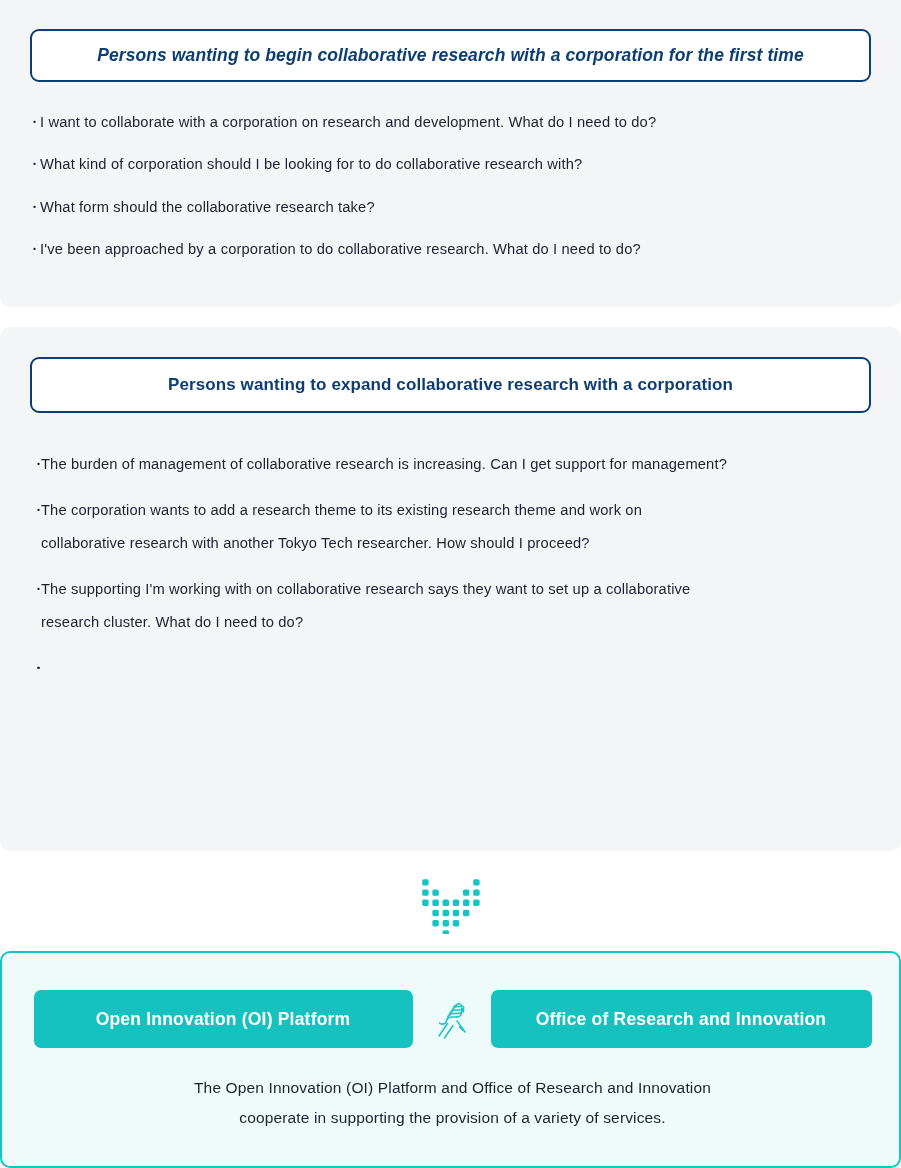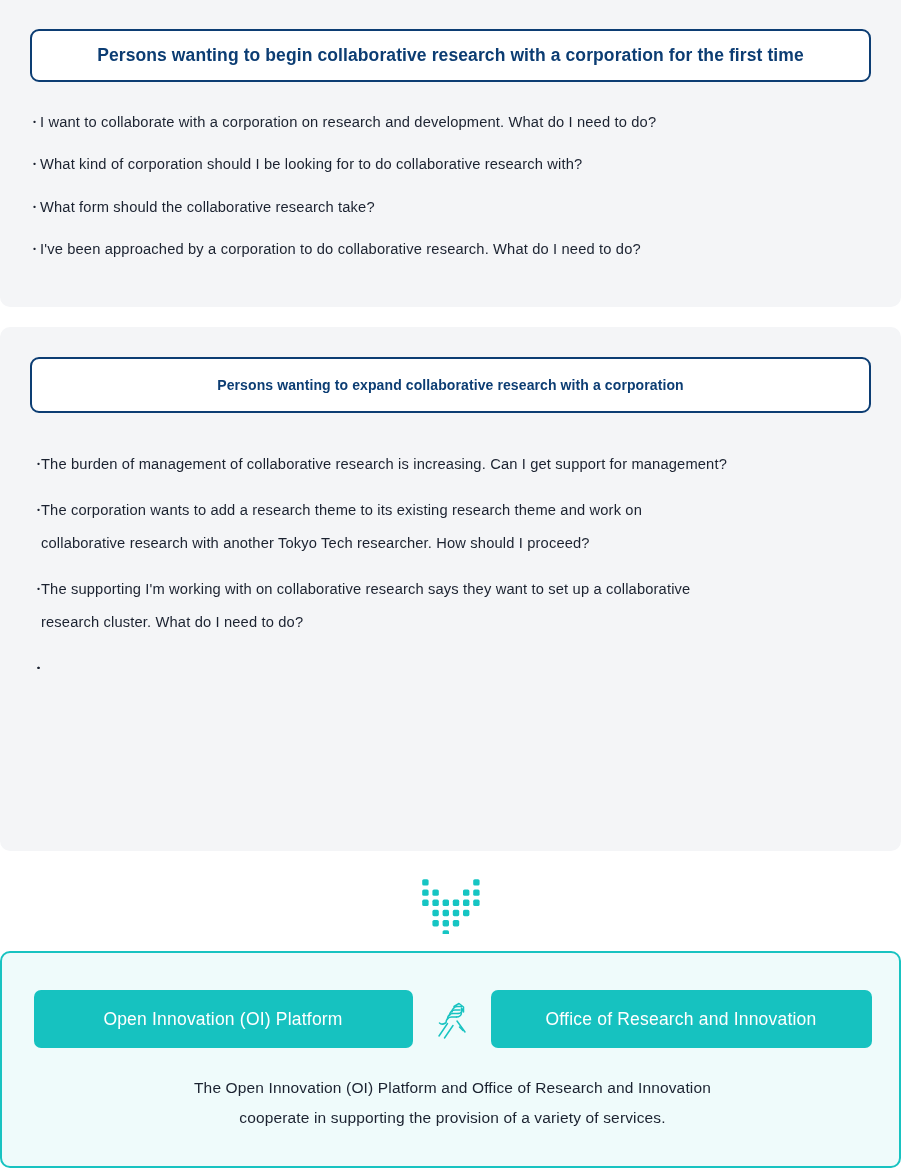--- a/index.html
+++ b/index.html
@@ -61,28 +61,28 @@
     font-weight: bold;
     letter-spacing: 0.1px;
     line-height: 1.2;
   }
   #header-1 {
     left: 30px;
     top: 29px;
     width: 841px;
     height: 53px;
   }
-  #header-1 .title { font-size: 17.5px; }
+  #header-1 .title { font-size: 17.5px; font-style: italic; }
   #header-2 {
     left: 30px;
     top: 357px;
     width: 841px;
     height: 56px;
   }
-  #header-2 .title { font-size: 14px; }
+  #header-2 .title { font-size: 17px; }
 
   
   .bullet-list {
     position: absolute;
     list-style: none;
     margin: 0;
     padding: 0;
     color: #1b2230;
   }
   .bullet-list li {
@@ -154,21 +154,21 @@
     height: 58px;
     display: flex;
     align-items: center;
     justify-content: center;
   }
   .cta-button {
     box-sizing: border-box;
     background: #16c2c0;
     border-radius: 7px;
     color: #ffffff;
-    font-weight: normal;
+    font-weight: bold;
     font-size: 17.5px;
     letter-spacing: 0.2px;
     display: flex;
     align-items: center;
     justify-content: center;
     height: 58px;
     border: none;
     font-family: "Liberation Sans", sans-serif;
     text-align: center;
   }

